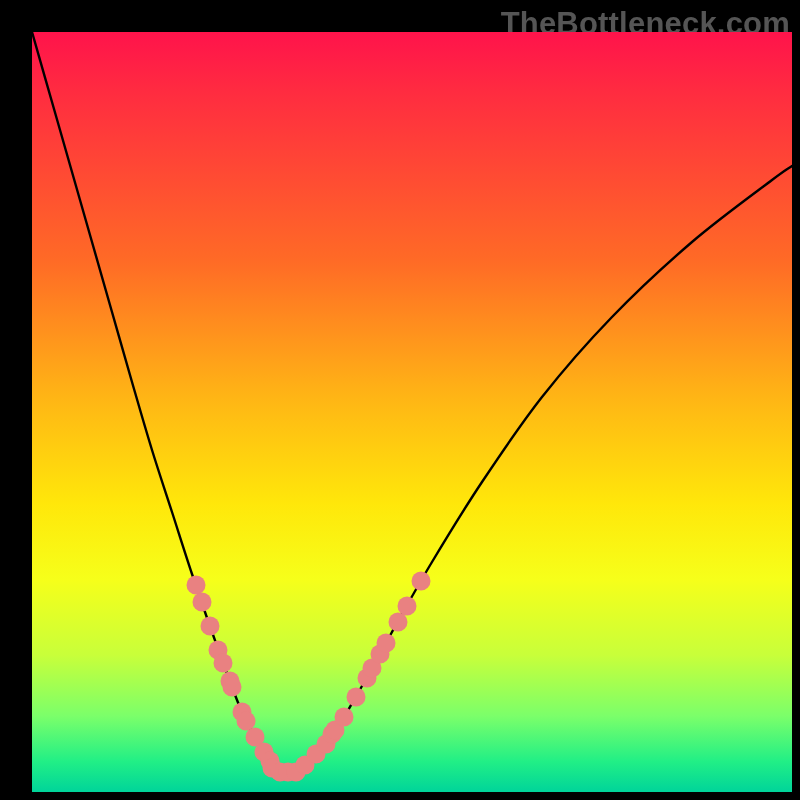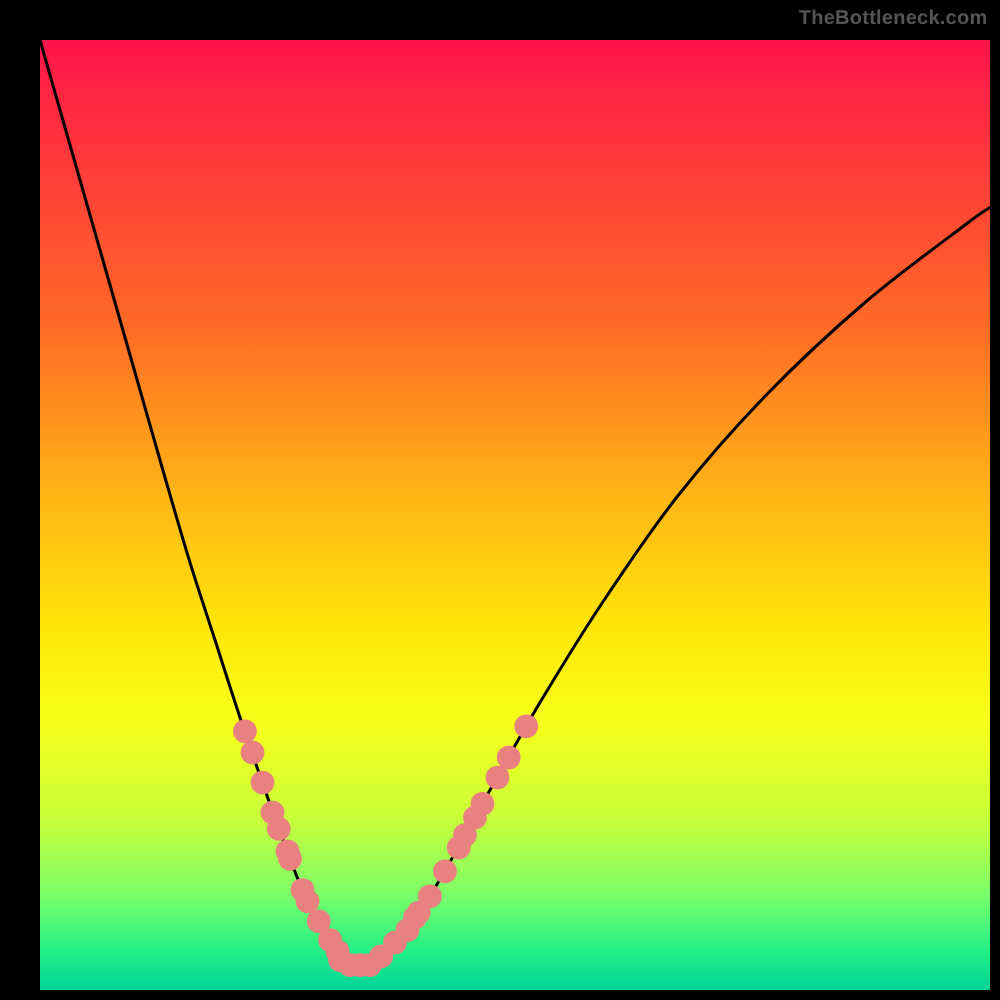--- a/index.html
+++ b/index.html
@@ -36,21 +36,21 @@
       #c8ff3a 82%,
       #7bff6a 90%,
       #21ef86 96%,
       #00d49a 100%
     );
   }
   .watermark {
     position: absolute;
     top: 6px;
     right: 10px;
-    font-size: 16px;
+    font-size: 31px;
     font-weight: 600;
     color: #555;
     letter-spacing: 0.2px;
     user-select: none;
   }
   svg.curve {
     position: absolute;
     left: 0;
     top: 0;
     width: 760px;

